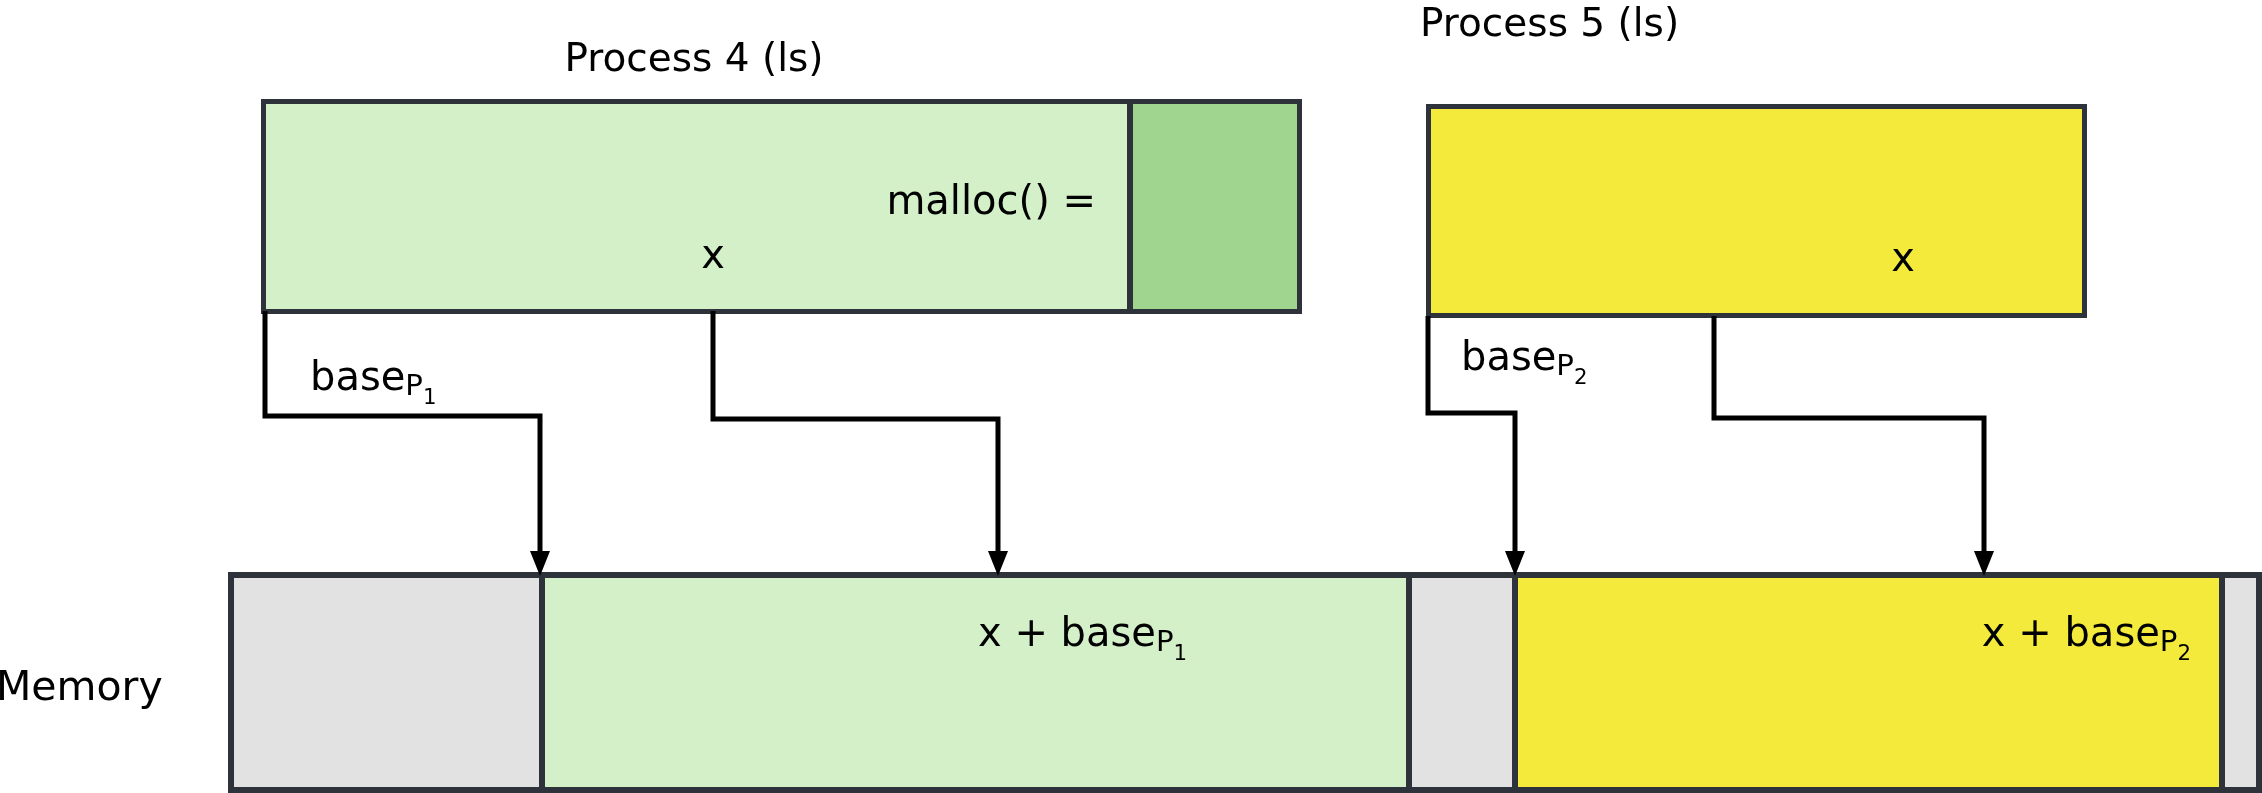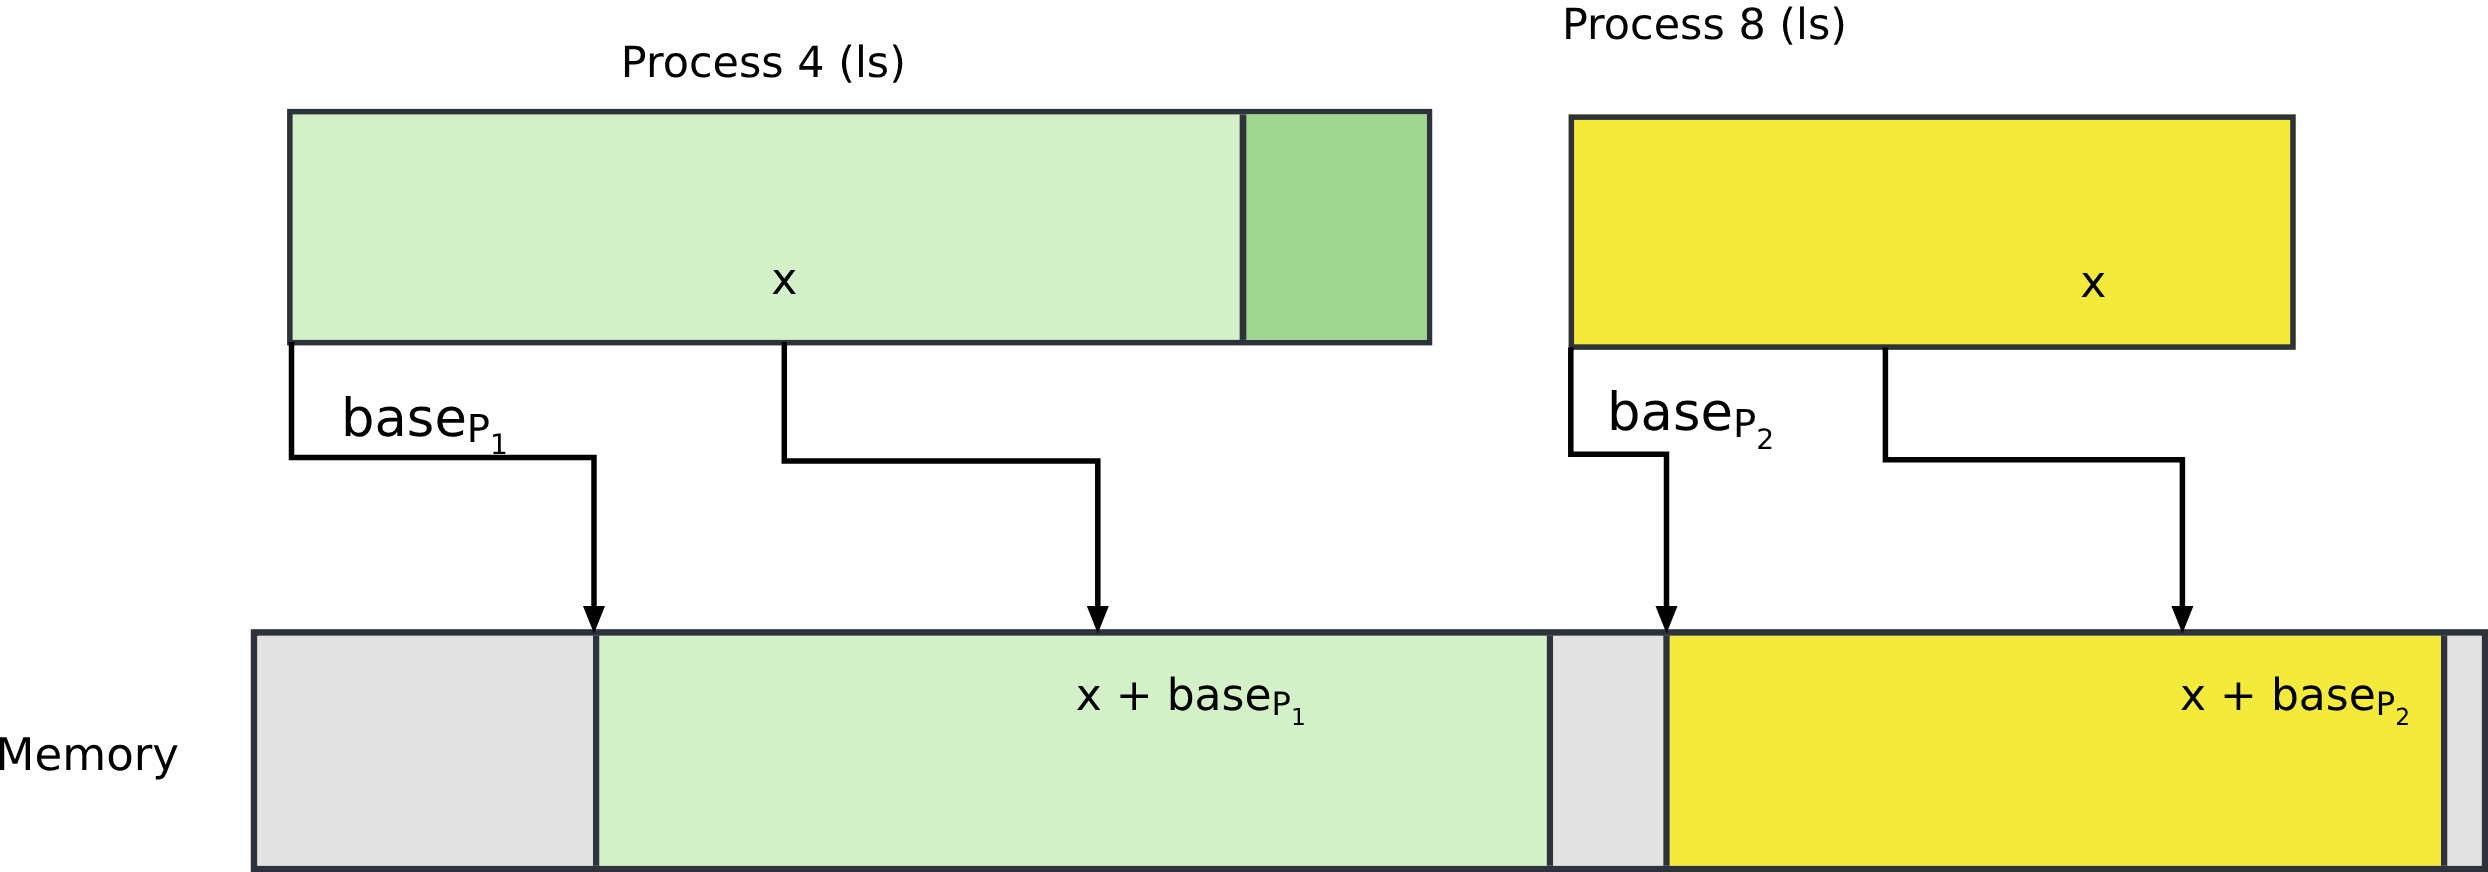--- a/index.html
+++ b/index.html
@@ -28,23 +28,23 @@
   #p1-alloc {
     position: absolute; right: 0; top: 0; bottom: 0; width: 170px;
     background: #a0d58f; border-left: 6px solid #2e323a;
   }
   .box-text { position: absolute; font-size: 40px; white-space: nowrap; line-height: 1; }
   #malloc-label { right: 201px; top: 96px; transform: translateY(-50%); }
   #p1-x { left: 447px; top: 150px; transform: translate(-50%, -50%); }
   #p2-x { left: 472px; top: 148px; transform: translate(-50%, -50%); }
 
   
-  .base-label { font-size: 48px; }
+  .base-label { font-size: 40px; }
   #base-p1 { left: 310px; top: 356px; }
-  #base-p2 { left: 1461px; top: 351px; }
+  #base-p2 { left: 1461px; top: 336px; }
   .sub { font-size: 73%; position: relative; top: 0.18em; }
   .sub .sub { top: 0.4em; }
 
   
   #memory-bar {
     left: 228px; top: 572px; width: 2034px; height: 221px;
     border: 6px solid #2e323a; background: #e2e2e2;
     display: flex; align-items: stretch;
   }
   .mem-sec { position: relative; height: 100%; }
@@ -64,23 +64,24 @@
   #arrow-layer { position: absolute; left: 0; top: 0; pointer-events: none; }
   #arrow-layer path { stroke: #000000; stroke-width: 5px; fill: none; }
   #arrow-layer polygon { fill: #000000; stroke: none; }
 </style>
 </head>
 <body>
 
 <div id="canvas">
 
   <div class="abs label proc-title" id="p1-title">Process 4 (ls)</div>
-  <div class="abs label proc-title" id="p2-title">Process 8 (ls)</div>
+  <div class="abs label proc-title" id="p2-title">Process 5 (ls)</div>
 
   <div class="abs proc-box" id="p1-box">
+    <div class="box-text" id="malloc-label">malloc() =</div>
     <div class="box-text" id="p1-x">x</div>
     <div id="p1-alloc"></div>
   </div>
 
   <div class="abs proc-box" id="p2-box">
     <div class="box-text" id="p2-x">x</div>
   </div>
 
   <div class="abs label base-label" id="base-p1"><span>base</span><span class="sub"><span>P</span><span class="sub"><span>1</span></span></span></div>
 

